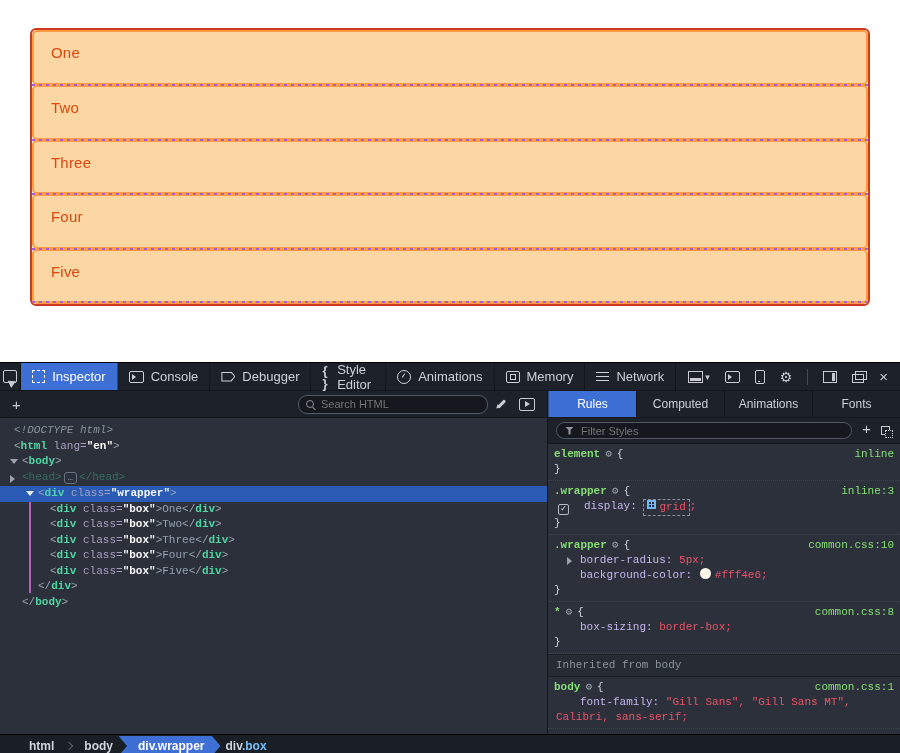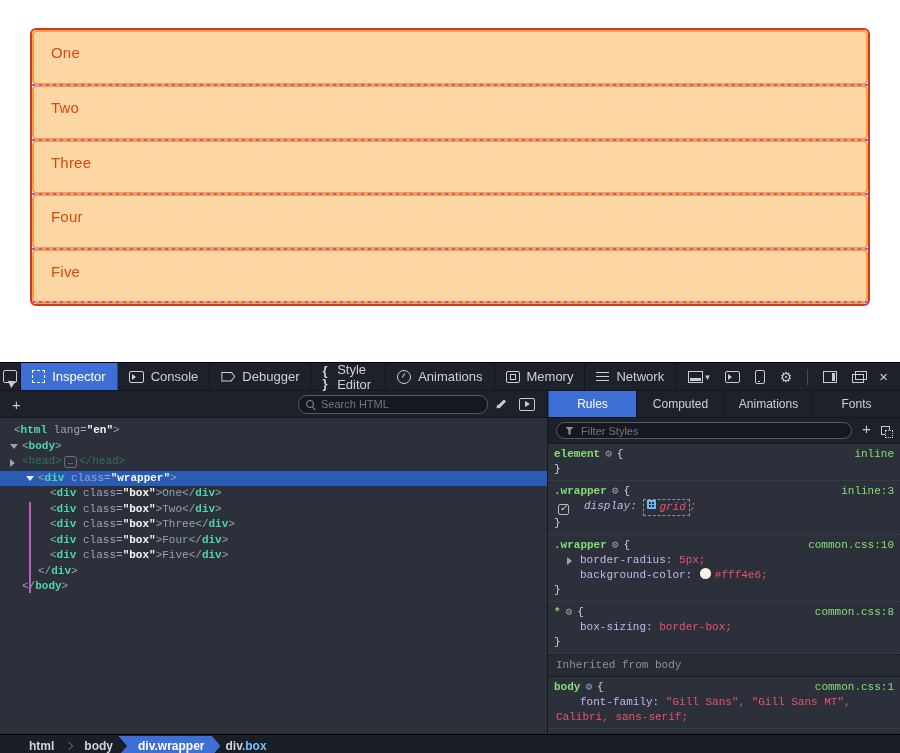--- a/index.html
+++ b/index.html
@@ -210,20 +210,21 @@
         </div>
       <div class="stab">
           <span>Fonts</span>
         </div>
     </div>
   </div>
 
   <div class="content">
 
     <div class="markup">
+      <div class="line ind1 doctype">&lt;!DOCTYPE html&gt;</div>
       <div class="line ind1"><span class="p">&lt;</span><span class="tag">html</span><span class="attr"> lang=</span><span class="val">"en"</span><span class="p">&gt;</span></div>
       <div class="line ind2"><span class="m-arrow a1 tri-d"></span><span class="p">&lt;</span><span class="tag">body</span><span class="p">&gt;</span></div>
       <div class="line ind2 dimline"><span class="m-arrow a1 tri-r"></span><span class="p">&lt;head&gt;</span><span class="badge">…</span><span class="p">&lt;/head&gt;</span></div>
       <div class="line ind3 selrow"><span class="m-arrow a2 tri-d"></span><span class="p">&lt;</span><span class="tag">div</span><span class="attr"> class=</span><span class="val">"wrapper"</span><span class="p">&gt;</span></div>
 
       <div class="line ind4"><span class="p">&lt;</span><span class="tag">div</span><span class="attr"> class=</span><span class="val">"box"</span><span class="p">&gt;</span><span class="txt">One</span><span class="p">&lt;/</span><span class="tag">div</span><span class="p">&gt;</span></div>
       <div class="line ind4"><span class="p">&lt;</span><span class="tag">div</span><span class="attr"> class=</span><span class="val">"box"</span><span class="p">&gt;</span><span class="txt">Two</span><span class="p">&lt;/</span><span class="tag">div</span><span class="p">&gt;</span></div>
       <div class="line ind4"><span class="p">&lt;</span><span class="tag">div</span><span class="attr"> class=</span><span class="val">"box"</span><span class="p">&gt;</span><span class="txt">Three</span><span class="p">&lt;/</span><span class="tag">div</span><span class="p">&gt;</span></div>
       <div class="line ind4"><span class="p">&lt;</span><span class="tag">div</span><span class="attr"> class=</span><span class="val">"box"</span><span class="p">&gt;</span><span class="txt">Four</span><span class="p">&lt;/</span><span class="tag">div</span><span class="p">&gt;</span></div>
       <div class="line ind4"><span class="p">&lt;</span><span class="tag">div</span><span class="attr"> class=</span><span class="val">"box"</span><span class="p">&gt;</span><span class="txt">Five</span><span class="p">&lt;/</span><span class="tag">div</span><span class="p">&gt;</span></div>
@@ -256,21 +257,21 @@
           <div class="brace">}</div>
         </div>
 
         <div class="rule">
           <div class="selline">
               <span class="selector">.wrapper</span>
               <span class="gear">⚙</span>
               <span class="brace">{</span>
               <span class="loc">inline:3</span>
             </div>
-          <div style="padding-left:4px;font-style:italic;">
+          <div style="padding-left:4px;">
             <span class="cb">✓</span><span class="prop">display:</span><span> </span><span class="gridbox">
                 <span class="grid-ic"></span>
                 <span class="cval">grid</span>
               </span><span class="cval">;</span>
           </div>
           <div class="brace">}</div>
         </div>
 
         <div class="rule">
           <div class="selline">

